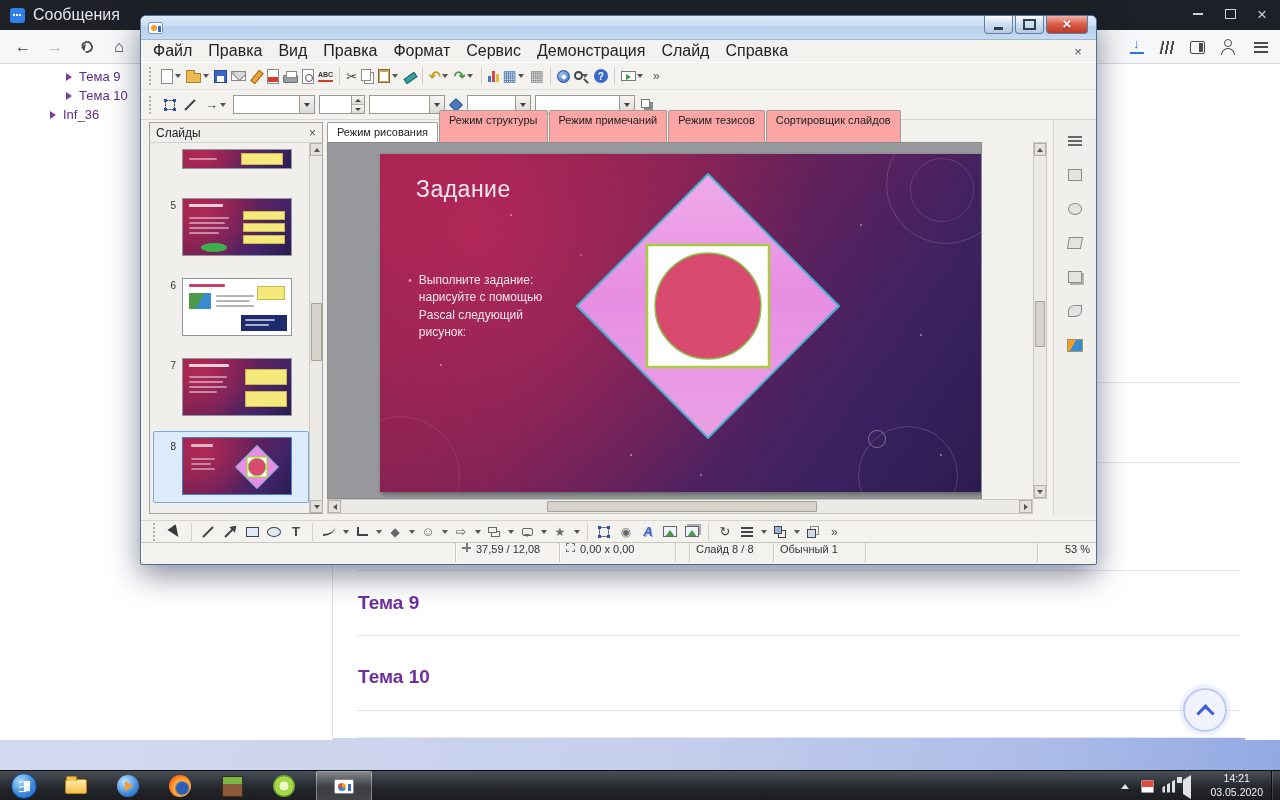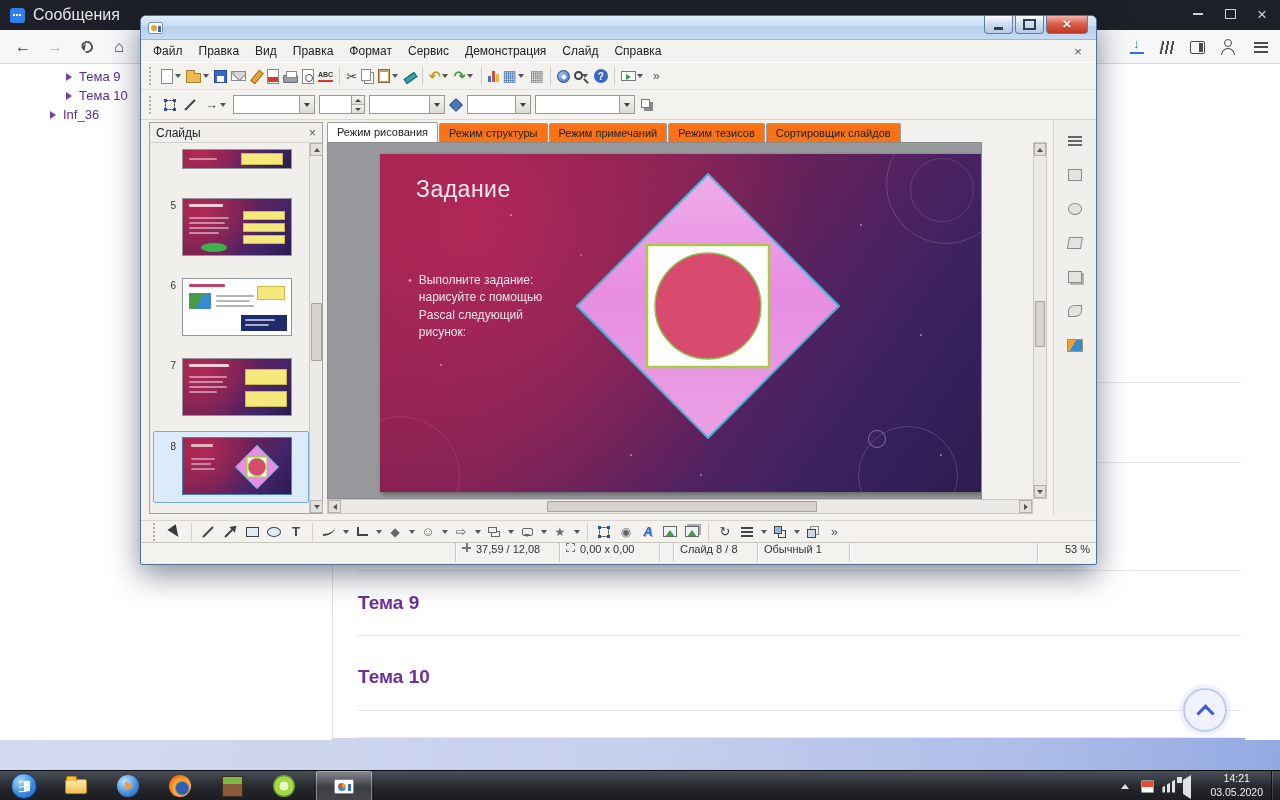--- a/index.html
+++ b/index.html
@@ -54,21 +54,21 @@
 #imp-title{font-size:12px;color:#1b1b1b}
 .wbtns{position:absolute;top:0;right:8px;display:flex}
 .wb{width:29px;height:18px;border:1px solid #5e7ea6;border-top:none;border-radius:0 0 4px 4px;background:linear-gradient(#fafcff,#d0dff0 45%,#b6cbe4);display:flex;align-items:center;justify-content:center;margin-left:2px}
 .wb.min::before{content:"";width:9px;height:3px;background:#2c3e55;margin-top:8px}
 .wb.max::before{content:"";width:9px;height:7px;border:2px solid #2c3e55}
 .wb.close{width:42px;background:linear-gradient(#f2b3a8,#da604e 45%,#c03823)}
 .wb.close::before{content:"×";font-size:15px;font-weight:bold;color:#fff;text-shadow:0 1px 1px rgba(0,0,0,.45);margin-top:-2px}
 
 
 #imp-menubar{position:absolute;left:0;top:24px;width:100%;height:22px;background:#f3f2ef;display:flex;align-items:center;padding-left:4px}
-.menu-item{padding:3px 8px;font-size:12px;color:#222;border-radius:2px}
+.menu-item{padding:3px 8px;font-size:16px;color:#222;border-radius:2px}
 .doc-close{position:absolute;right:10px;top:3px;width:16px;height:16px;color:#555;font-size:13px;display:flex;align-items:center;justify-content:center}
 
 
 #imp-tb1{position:absolute;left:0;top:46px;width:100%;height:28px;background:#f3f2ef;border-top:1px solid #fff;border-bottom:1px solid #e3e1dd;display:flex;align-items:center;padding-left:6px}
 #imp-tb2{position:absolute;left:0;top:74px;width:100%;height:30px;background:#f3f2ef;border-bottom:1px solid #d9d6d1;display:flex;align-items:center;padding-left:6px;gap:4px}
 .grip{width:5px;height:18px;border-left:2px dotted #b3b0aa;margin:0 5px 0 2px}
 .tbtn{display:flex;align-items:center;height:24px;padding:0 2px;border-radius:2px}
 .tsep{width:1px;height:18px;background:#d2cfca;margin:0 4px}
 .dd{width:9px;height:20px;display:flex;align-items:center;justify-content:center}
 .dd::before{content:"";border-left:3px solid transparent;border-right:3px solid transparent;border-top:4px solid #555}
@@ -144,21 +144,21 @@
 #sp-scroll{position:absolute;right:0;top:20px;width:13px;height:370px;background:#eceae6;border-left:1px solid #c9c6c0}
 .sc-btn{position:absolute;left:0;width:13px;height:13px;background:#e4e1dc;border:1px solid #b5b2ac;display:flex;align-items:center;justify-content:center}
 .sc-thumb{position:absolute;left:1px;width:11px;background:#d6d3cd;border:1px solid #a6a39d;border-radius:1px}
 .tri-up{border-left:3px solid transparent;border-right:3px solid transparent;border-bottom:4px solid #555}
 .tri-dn{border-left:3px solid transparent;border-right:3px solid transparent;border-top:4px solid #555}
 .tri-lf{border-top:3px solid transparent;border-bottom:3px solid transparent;border-right:4px solid #555}
 .tri-rt{border-top:3px solid transparent;border-bottom:3px solid transparent;border-left:4px solid #555}
 
 
 #view-tabs{position:absolute;left:186px;top:106px;height:21px;display:flex;align-items:flex-end}
-.vtab{height:20px;line-height:19px;padding:0 9px;font-size:11px;background:#f97316;border:1px solid #a09d98;border-bottom:none;margin-right:1px;border-radius:2px 2px 0 0;color:#222;white-space:nowrap}
+.vtab{height:33px;line-height:19px;padding:0 9px;font-size:11px;background:#fca5a5;border:1px solid #a09d98;border-bottom:none;margin-right:1px;border-radius:2px 2px 0 0;color:#222;white-space:nowrap}
 .vtab.active{background:#fff;height:21px}
 #canvas{position:absolute;left:186px;top:126px;width:655px;height:357px;background:#97999c;border:1px solid #8a8a8a;overflow:hidden}
 #slide{position:absolute;left:52px;top:11px;width:602px;height:338px;overflow:hidden;box-shadow:2px 2px 5px rgba(0,0,0,.4);background:radial-gradient(circle at 16% 22%,rgba(210,45,95,.55),transparent 58%),linear-gradient(125deg,#93204a,#7a2154 38%,#55215f 62%,#3a2260 80%,#2b1c4e)}
 .ring{position:absolute;border:1px solid rgba(255,255,255,.16);border-radius:50%}
 .sdot{position:absolute;width:2px;height:2px;border-radius:50%;background:rgba(255,255,255,.5)}
 #slide-title{position:absolute;left:36px;top:22px;font-size:23px;color:#f2e9f0;letter-spacing:.5px}
 #slide-bullet{position:absolute;left:28px;top:118px;width:136px;display:flex;gap:7px;color:#f0e6ee;font-size:12px;line-height:1.45}
 #slide-bullet .bdot{color:#e39ab8;font-size:11px;line-height:1.6}
 #slide-drawing{position:absolute;left:196px;top:19px;width:264px;height:266px}
 #vscroll{position:absolute;left:892px;top:126px;width:14px;height:357px;background:#eceae6;border:1px solid #c9c6c0}
@@ -702,21 +702,21 @@
       </span>
     <span class="ovf">»</span>
   </div>
 
   <div id="statusbar">
     <div class="stseg" style="width:315px"></div>
     <div class="stseg" style="width:104px">
         <span class="st-ico cross"></span>
         <span>37,59 / 12,08</span>
       </div>
-    <div class="stseg" style="width:100px">
+    <div class="stseg" style="width:116px">
         <span class="st-ico sq"></span>
         <span>0,00 x 0,00</span>
       </div>
     <div class="stseg" style="width:14px"></div>
     <div class="stseg" style="width:84px">
         <span>Слайд 8 / 8</span>
       </div>
     <div class="stseg" style="width:92px">
         <span>Обычный 1</span>
       </div>

